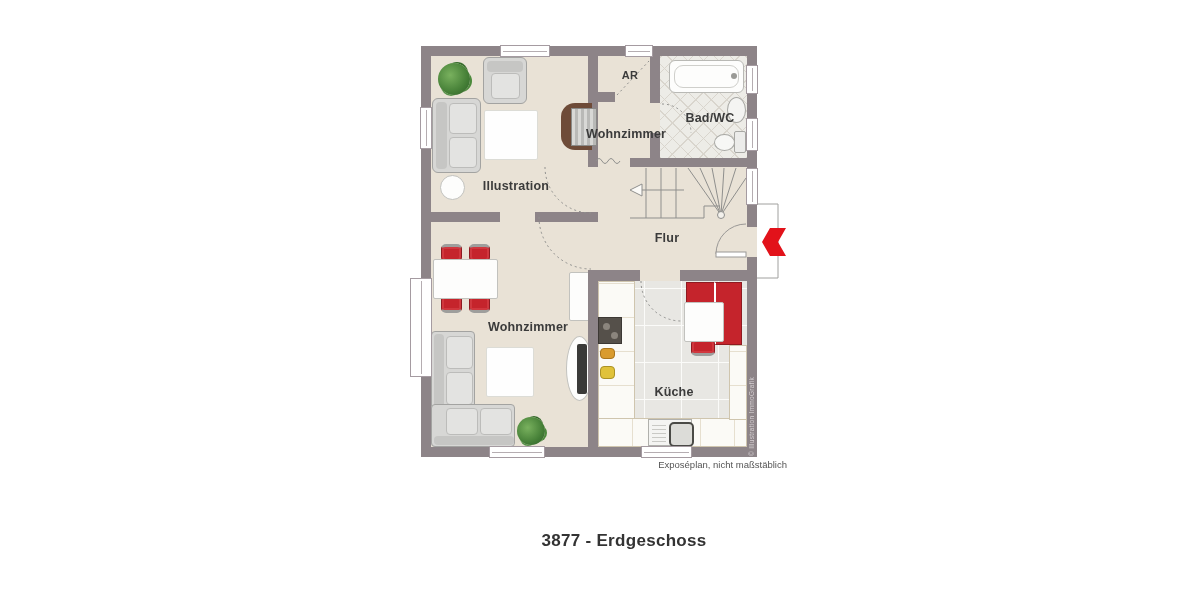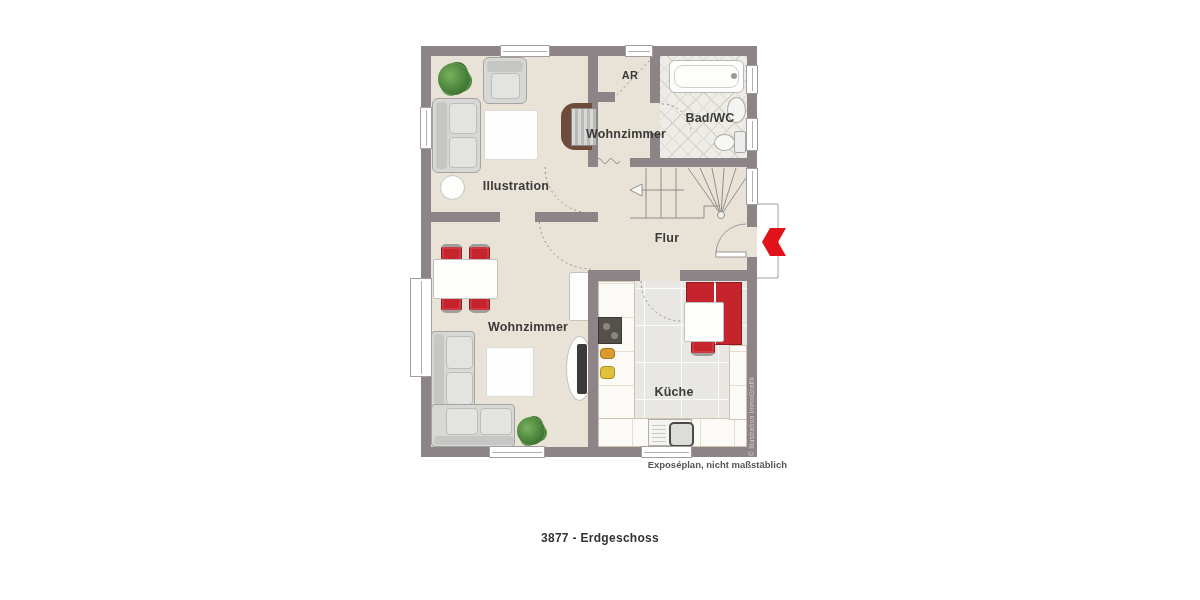--- a/index.html
+++ b/index.html
@@ -44,22 +44,22 @@
   .counter{background:#fbfaf6;border:1px solid #cfc5ae;box-sizing:border-box;z-index:29;
     background-image:repeating-linear-gradient(0deg,transparent 0 33px,#e6dfcf 33px 34px);}
   .counter.horiz{background-image:repeating-linear-gradient(90deg,transparent 0 33px,#e6dfcf 33px 34px);}
   .red-bench{background:#c5242c;border:1px solid #8e1a20;box-sizing:border-box;z-index:29;}
 
   
   .room-label{position:absolute;transform:translateX(-50%);white-space:nowrap;z-index:70;
     font-size:12.5px;font-weight:600;color:#3b3b3b;letter-spacing:.2px;}
   .room-label.small{font-size:11px;}
   .caption{position:absolute;transform:translateX(-50%);white-space:nowrap;
-    font-size:12px;font-weight:700;color:#333333;letter-spacing:.3px;}
-  .disclaimer{position:absolute;font-size:9.5px;color:#555555;white-space:nowrap;font-weight:bold;}
+    font-size:17px;font-weight:700;color:#333333;letter-spacing:.3px;margin-left:24px;}
+  .disclaimer{position:absolute;font-size:9.5px;color:#555555;white-space:nowrap;}
   .watermark{position:absolute;font-size:6.5px;color:#d6d0d3;white-space:nowrap;
     transform:rotate(-90deg);transform-origin:0 0;z-index:71;letter-spacing:.3px;}
 
   svg.overlay{position:absolute;left:0;top:0;z-index:60;pointer-events:none;}
 </style>
 </head>
 <body>
 
 <div class="stage">
 

